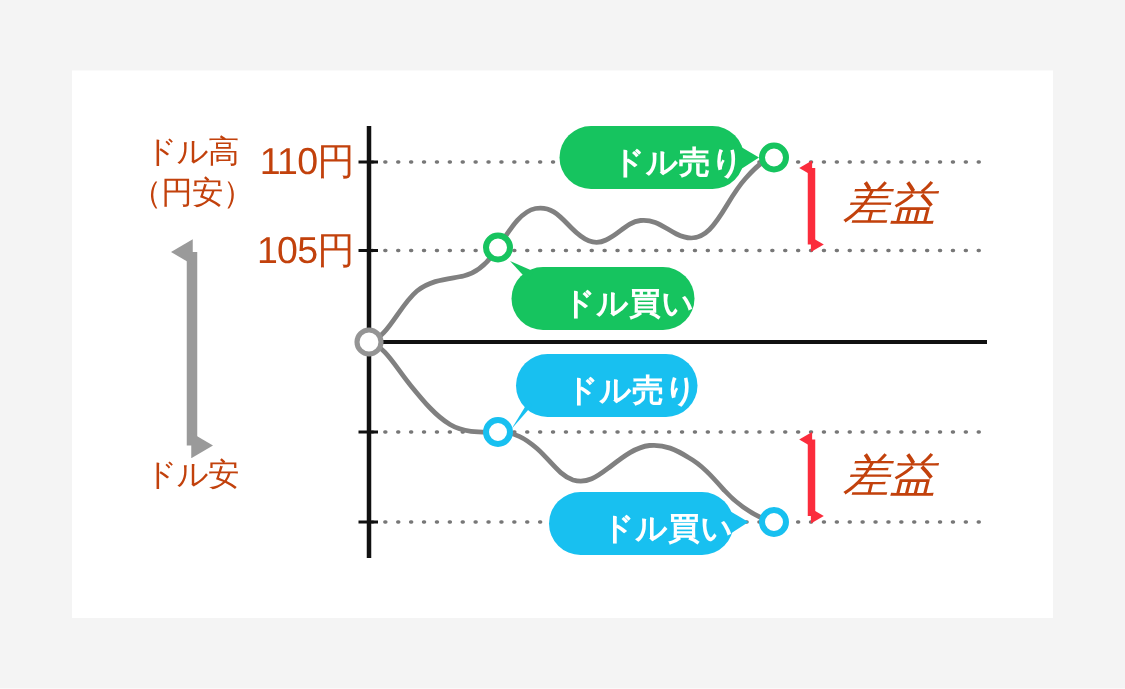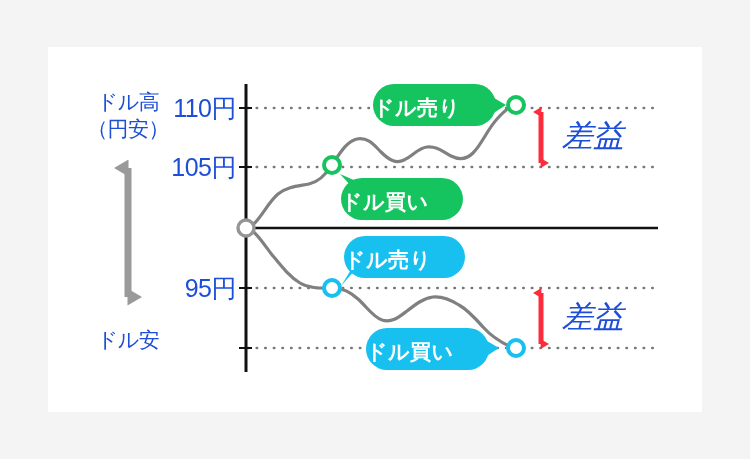--- a/index.html
+++ b/index.html
@@ -29,21 +29,21 @@
   }
   #figure {
     position: absolute;
     left: 0;
     top: 0;
     width: 750px;
     height: 459px;
   }
   .lbl {
     position: absolute;
-    color: #1d4ed8;
+    color: #c2410c;
     white-space: nowrap;
     line-height: 1.18;
   }
   .axis-val {
     font-size: 25px;
     text-align: right;
     width: 90px;
     letter-spacing: -0.5px;
   }
   .side-note {
@@ -57,21 +57,21 @@
     letter-spacing: 0px;
     font-style: italic;
   }
   .bubble-text {
     position: absolute;
     color: #ffffff;
     font-size: 21px;
     font-weight: bold;
     letter-spacing: 0.5px;
     white-space: nowrap;
-    text-align: left;
+    text-align: right;
   }
 </style>
 </head>
 <body>
 
 <div id="stage">
 
   <div id="card"></div>
 
   <svg id="figure" viewBox="0 0 750 459">
@@ -149,25 +149,24 @@
     <circle cx="516" cy="105" r="8" fill="#ffffff" stroke="#16c45f" stroke-width="4"></circle>
     <circle cx="332" cy="288" r="8" fill="#ffffff" stroke="#18c0f0" stroke-width="4"></circle>
     <circle cx="516" cy="348" r="8" fill="#ffffff" stroke="#18c0f0" stroke-width="4"></circle>
 
     <line x1="541" y1="112" x2="541" y2="163" stroke="#fb2c3c" stroke-width="5" marker-start="url(#redArrowUp)" marker-end="url(#redArrowUp)"></line>
     <line x1="541" y1="293" x2="541" y2="344" stroke="#fb2c3c" stroke-width="5" marker-start="url(#redArrowUp)" marker-end="url(#redArrowUp)"></line>
   </svg>
 
   <div class="lbl axis-val" style="left:146px; top:94px;">110円</div>
   <div class="lbl axis-val" style="left:146px; top:153px;">105円</div>
-  <div class="lbl axis-val" style="left:146px; top:274px;">95円</div>
 
   <div class="lbl side-note" style="left:63px; top:90px;">ドル高</div>
   <div class="lbl side-note" style="left:63px; top:117px;">（円安）</div>
-  <div class="lbl side-note" style="left:63px; top:305px;margin-top:23px;">ドル安</div>
+  <div class="lbl side-note" style="left:63px; top:305px;">ドル安</div>
 
   <div class="bubble-text" style="left:373px; top:94px; width:123px;">ドル売り</div>
   <div class="bubble-text" style="left:341px; top:188px; width:122px;">ドル買い</div>
   <div class="bubble-text" style="left:344px; top:246px; width:121px;">ドル売り</div>
   <div class="bubble-text" style="left:366px; top:338px; width:123px;">ドル買い</div>
 
   <div class="lbl gain-label" style="left:562px; top:118px;">差益</div>
   <div class="lbl gain-label" style="left:562px; top:299px;">差益</div>
 
 </div>

